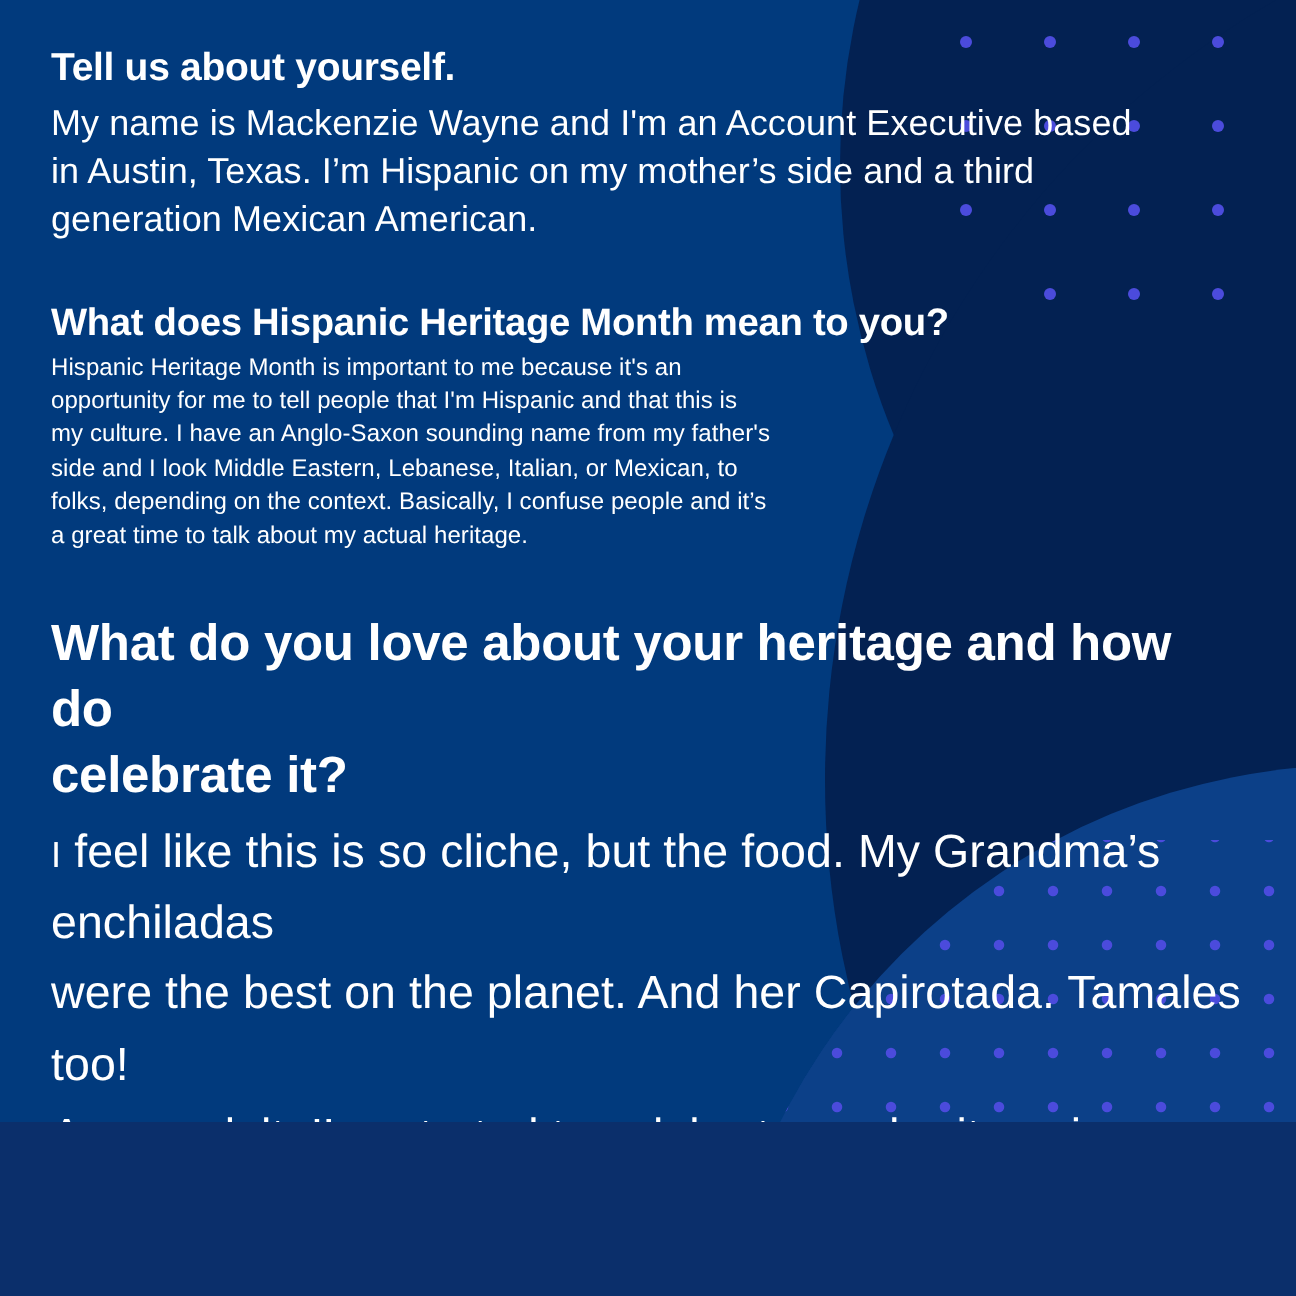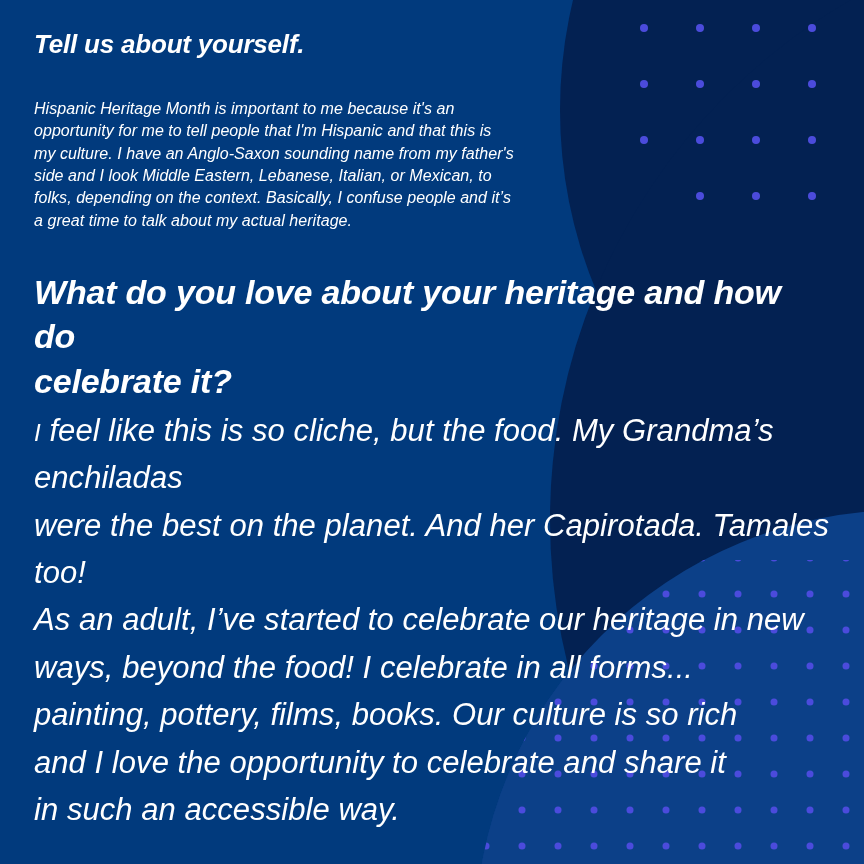--- a/index.html
+++ b/index.html
@@ -6,26 +6,25 @@
   html, body {
     margin: 0;
     padding: 0;
     background: #0b2f6b;
   }
   * { box-sizing: border-box; }
 
   #card {
     position: relative;
     width: 864px;
-    height: 864px;
+    height: 748px;
     overflow: hidden;
     background: #7f1d1d;
     font-family: "Liberation Sans", "DejaVu Sans", sans-serif;
     color: #ffffff;
-    font-style: italic;
   }
 
   
   #bg-layer {
     position: absolute;
     inset: 0;
     width: 864px;
     height: 864px;
     z-index: 0;
     pointer-events: none;
@@ -123,23 +122,27 @@
       <g clip-path="url(#clip-bottom-circle)">
         <rect x="480" y="560" width="420" height="340" fill="url(#dots-bottom)"></rect>
       </g>
     </g>
   </svg>
 
   <div id="content">
 
     <section class="qa-block" id="block-0">
       <h2 class="qa-question">Tell us about yourself.</h2>
+      <p class="qa-answer">My name is Mackenzie Wayne and I'm an Account Executive based
+in Austin, Texas. I’m Hispanic on my mother’s side and a third
+generation Mexican American.</p>
     </section>
 
     <section class="qa-block" id="block-1">
+      <h2 class="qa-question">What does Hispanic Heritage Month mean to you?</h2>
       <p class="qa-answer">Hispanic Heritage Month is important to me because it's an
 opportunity for me to tell people that I'm Hispanic and that this is
 my culture. I have an Anglo-Saxon sounding name from my father's
 side and I look Middle Eastern, Lebanese, Italian, or Mexican, to
 folks, depending on the context. Basically, I confuse people and it’s
 a great time to talk about my actual heritage.</p>
     </section>
 
     <section class="qa-block" id="block-2">
       <h2 class="qa-question">What do you love about your heritage and how do

